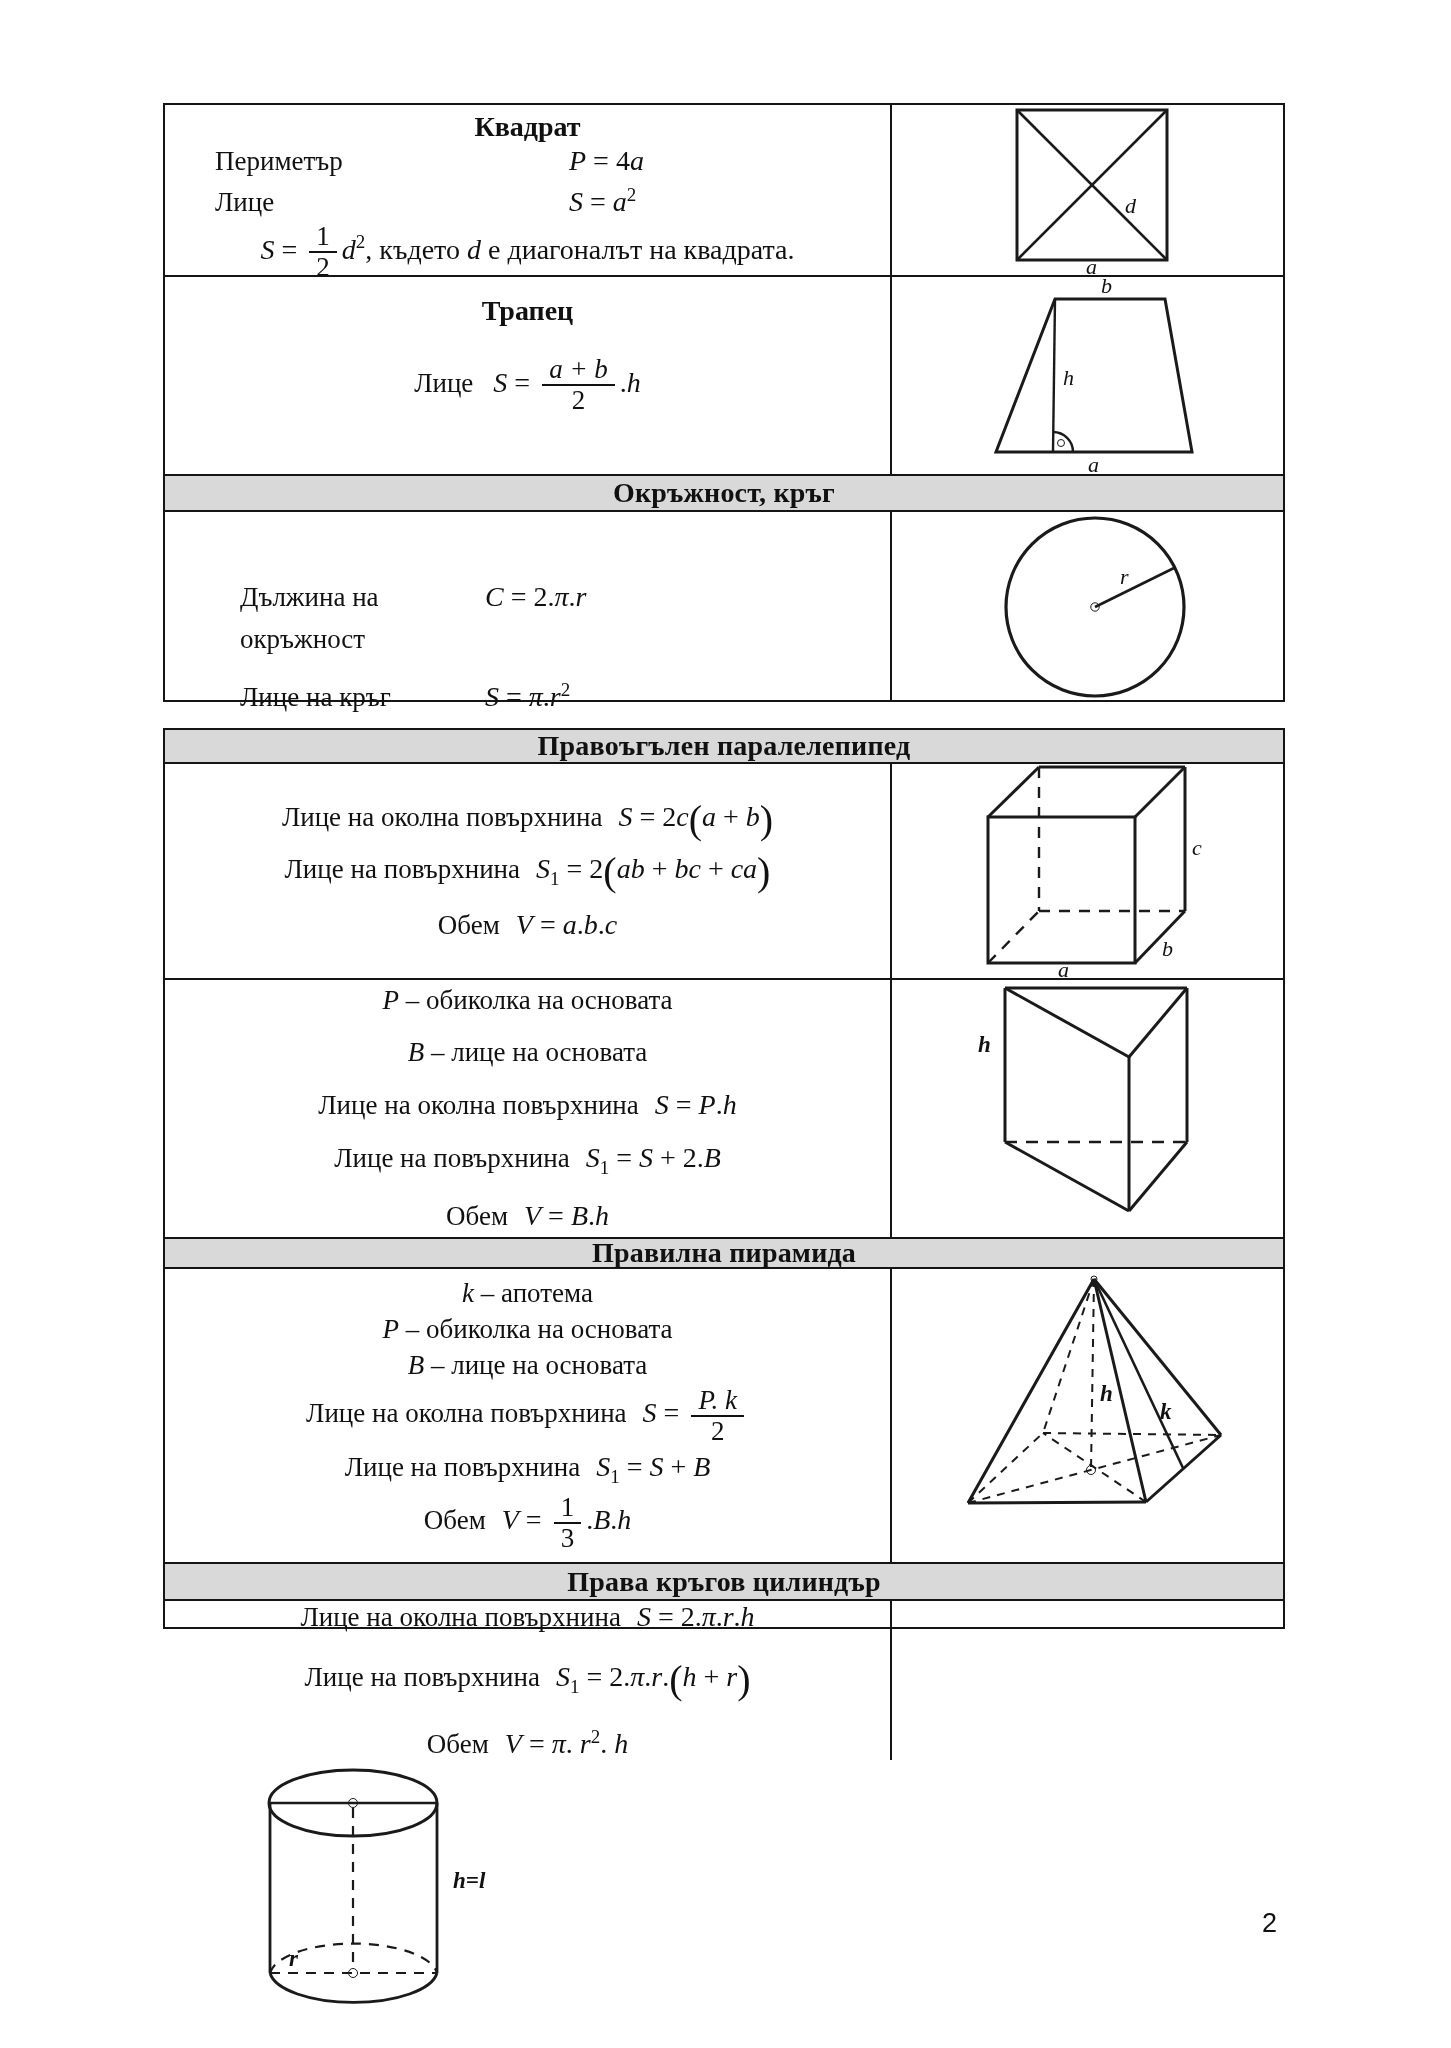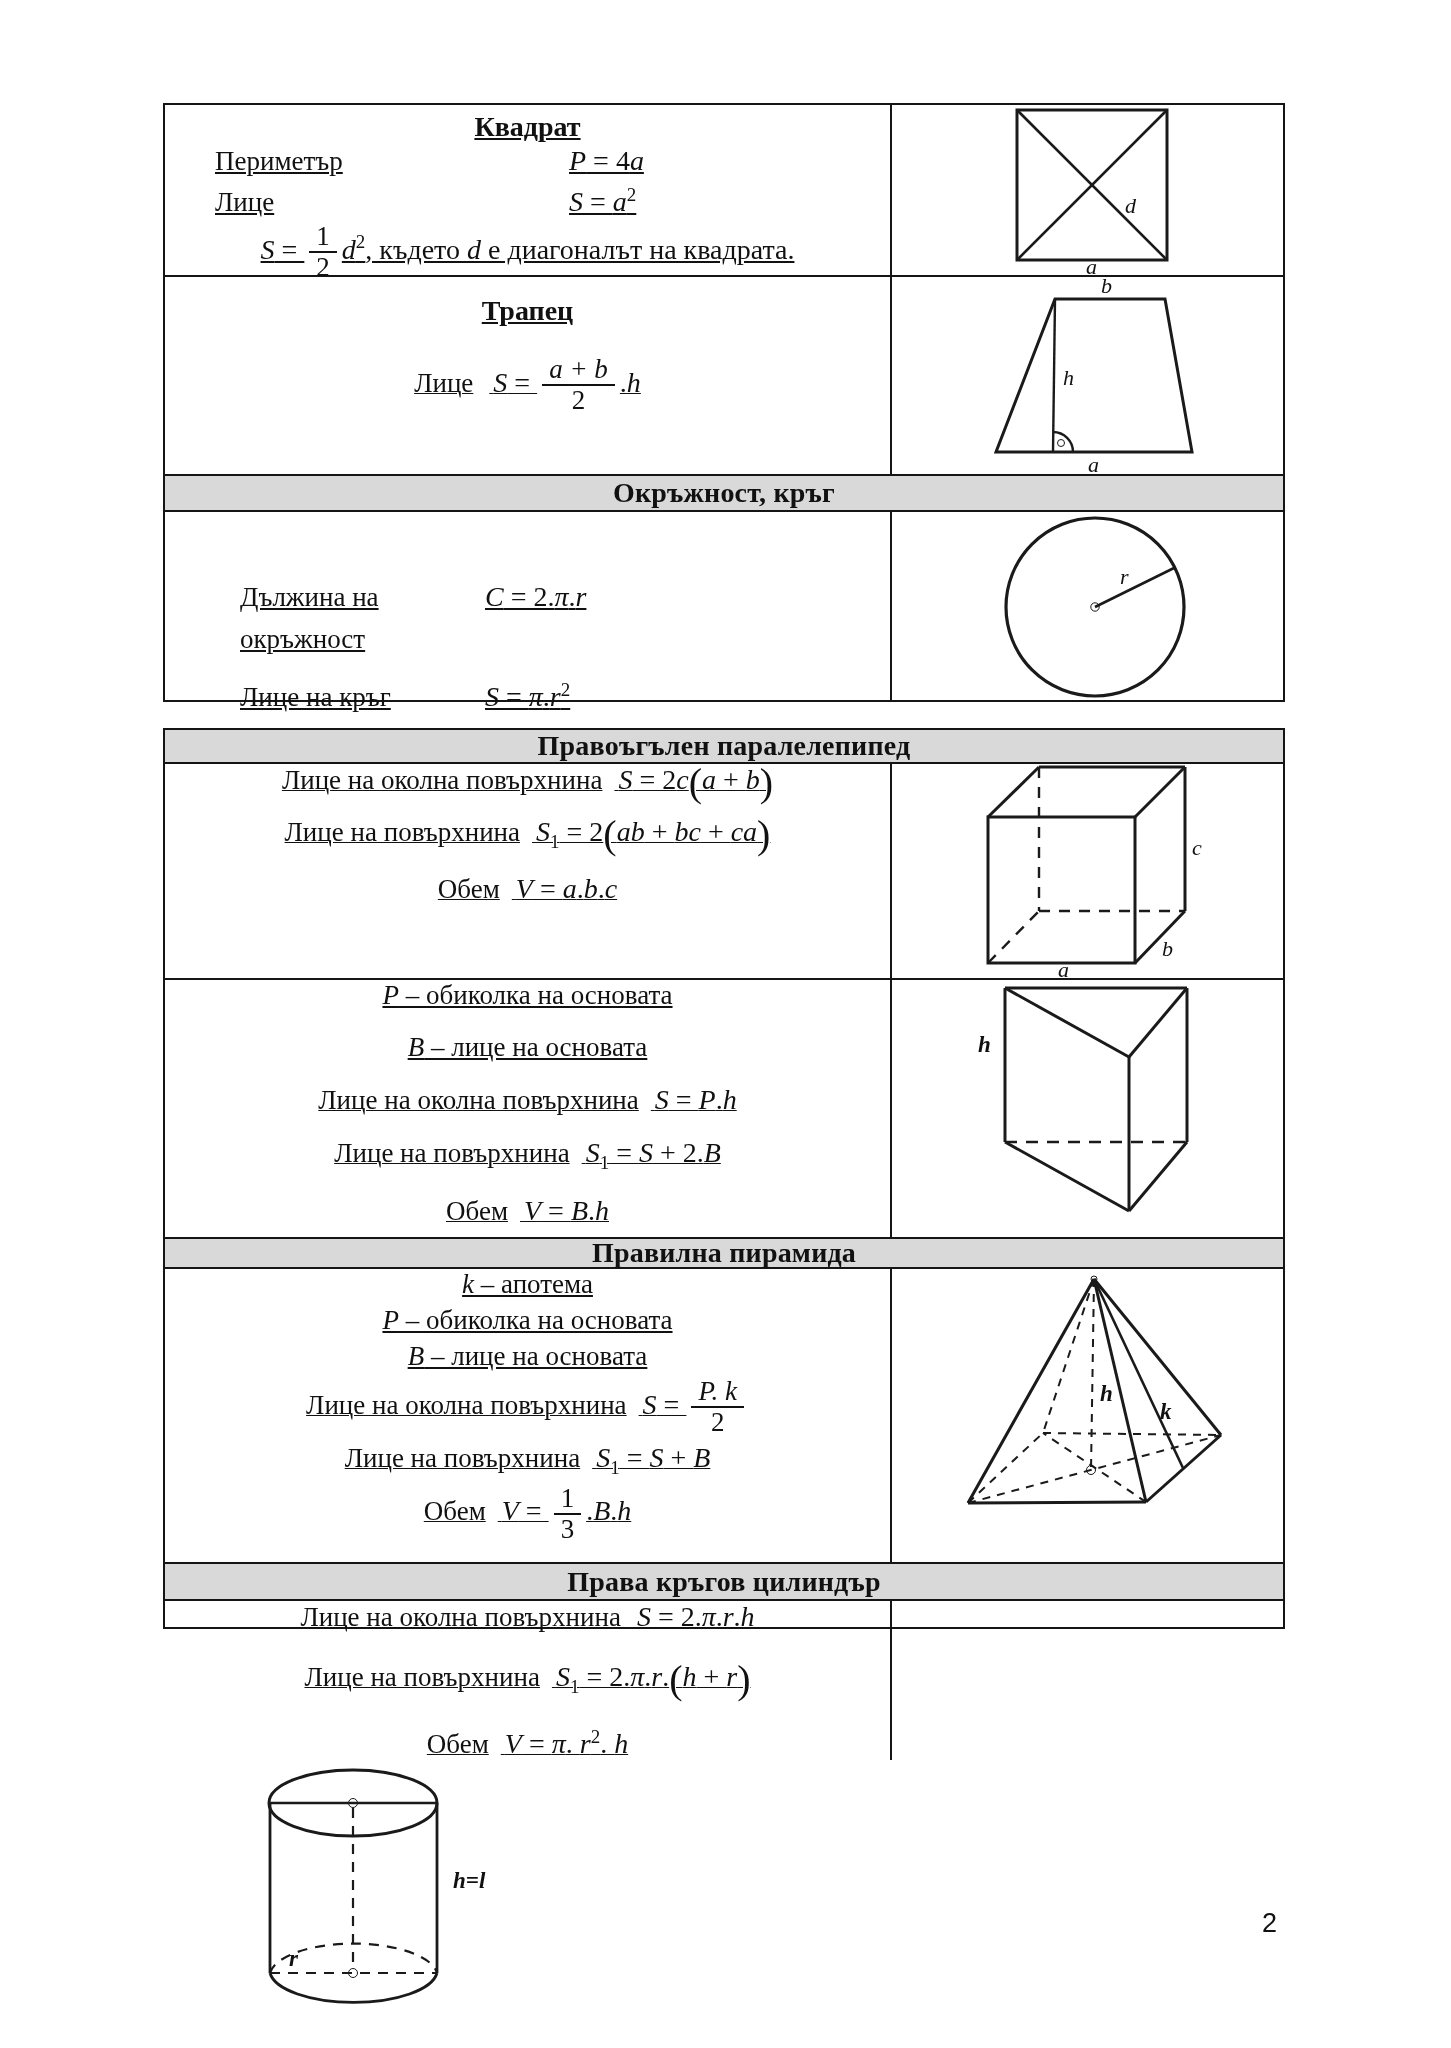--- a/index.html
+++ b/index.html
@@ -3,21 +3,21 @@
 <meta charset="utf-8">
 <style>
   html,body{margin:0;padding:0;background:#e8e8e8;}
   .page{position:relative;width:1451px;height:2048px;background:#ffffff;margin:0 auto;
         font-family:"Liberation Serif", serif;color:#111;overflow:hidden;}
   .tbl{position:absolute;left:163px;width:1122px;border:2px solid #151515;box-sizing:border-box;background:#fff;}
   #t1{top:103px;height:599px;}
   #t2{top:728px;height:901px;}
   .row{display:flex;border-bottom:2px solid #151515;box-sizing:border-box;}
   .row.last{border-bottom:none;}
-  .tcell{width:727px;border-right:2px solid #151515;box-sizing:border-box;position:relative;text-decoration:underline;}
+  .tcell{width:727px;border-right:2px solid #151515;box-sizing:border-box;position:relative;}
   .dcell{flex:1;position:relative;}
   .hdr{background:#d9d9d9;border-bottom:2px solid #151515;box-sizing:border-box;
        display:flex;align-items:center;justify-content:center;
        font-weight:bold;font-size:28px;letter-spacing:0.2px;}
   .ttl{text-align:center;font-weight:bold;font-size:28px;line-height:34px;}
   .lbl{font-size:27px;}
   .fml{font-size:28px;font-style:normal;white-space:nowrap;}
   .it{font-style:italic;}
   sup{font-size:19px;}
   sub{font-size:19px;}
@@ -28,21 +28,21 @@
   .bigp{font-size:40px;line-height:26px;vertical-align:-7px;font-style:normal;}
   
   .sq-line{display:flex;align-items:baseline;padding-left:50px;line-height:33px;}
   .sq-line .lbl{width:354px;}
   .sq-diag{text-align:center;margin-top:3px;}
   .trap-line{text-align:center;margin-top:27px;}
   .circ-cell{padding-top:64px;}
   .circ-line{display:flex;align-items:baseline;padding-left:75px;line-height:42px;margin-bottom:9px;}
   .circ-line .lbl{width:245px;}
   
-  .ccell{display:flex;flex-direction:column;justify-content:flex-start;align-items:center;}
+  .ccell{display:flex;flex-direction:column;justify-content:center;align-items:center;}
   .fline{text-align:center;white-space:nowrap;}
   .fline .lbl{margin-right:12px;}
   svg{position:absolute;left:0;top:0;}
   svg line,svg path,svg rect,svg circle,svg ellipse,svg polygon{stroke:#1a1a1a;fill:none;}
   .dlab{font-family:"Liberation Serif", serif;font-style:italic;font-size:22px;fill:#111;stroke:none;}
   .dlab.b{font-weight:bold;font-size:23px;}
   .pagenum{position:absolute;left:1262px;top:1908px;font-family:"Liberation Sans", sans-serif;
            font-size:27px;color:#111;}
 </style>
 </head>

